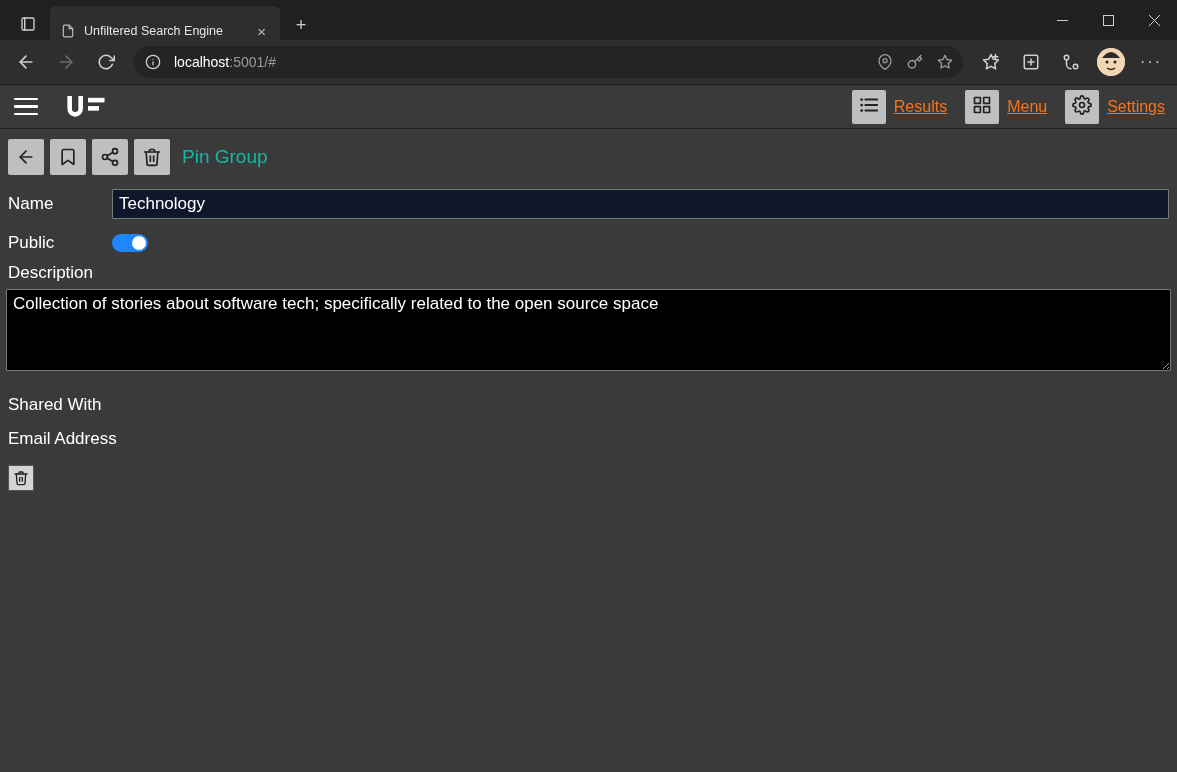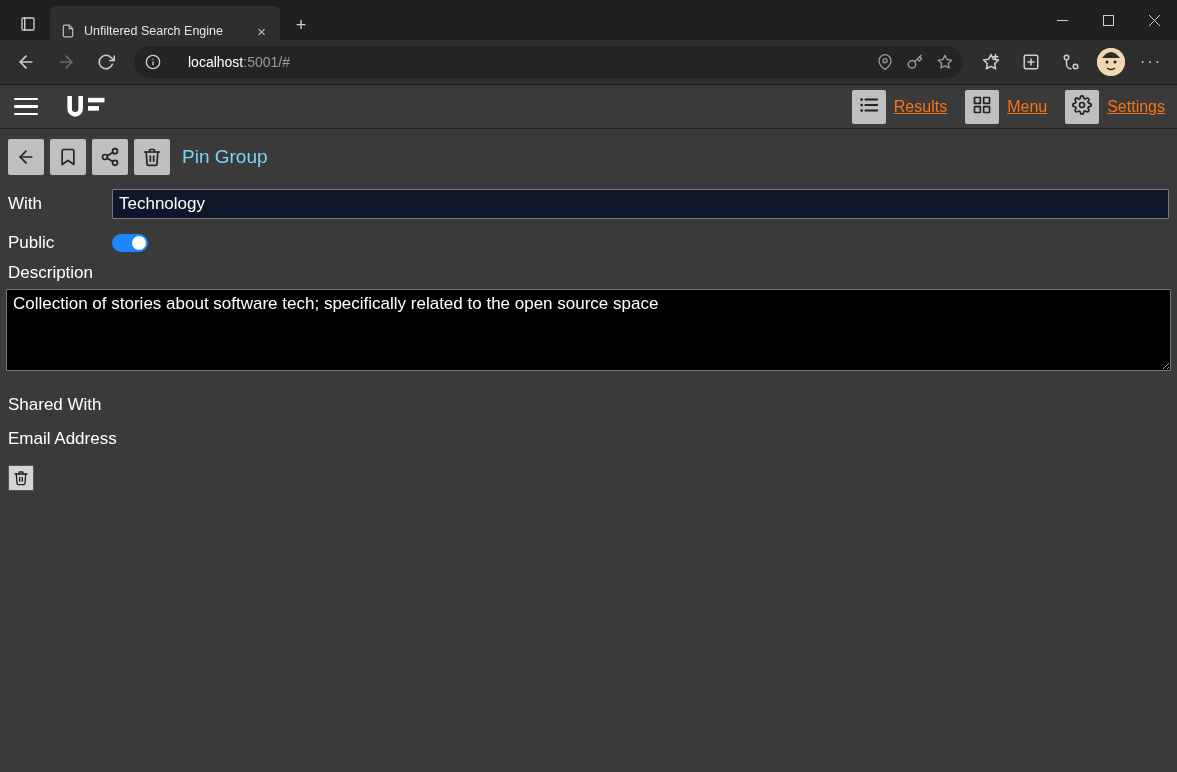--- a/index.html
+++ b/index.html
@@ -12,21 +12,21 @@
   .tab { height: 34px; background: #2e2e2e; border-radius: 6px 6px 0 0; display: flex; align-items: center; padding: 16px 10px 0 10px; min-width: 230px; color: #e6e6e6; font-size: 12.5px; gap: 8px; position: relative; text-align: right; }
   .tab .page-icon { width:16px; height:16px; display:inline-flex; align-items:center; justify-content:center; color:#bdbdbd;}
   .tab .close { margin-left:auto; color:#bdbdbd; font-size:15px; padding:0 4px;}
   .newtab { width: 30px; height: 30px; margin: 4px 0 0 6px; display:flex; align-items:center; justify-content:center; color:#cfcfcf; font-size:18px; border-radius:4px;}
   .winctrls { display:flex; height:100%; }
   .winbtn { width:46px; display:flex; align-items:center; justify-content:center; color:#cfcfcf; }
   .winbtn svg { width:11px; height:11px; }
   .addressbar-row { height:44px; background:#2e2e2e; display:flex; align-items:center; padding: 0 8px; gap:4px;}
   .nav-icon-btn { width:36px; height:36px; display:flex; align-items:center; justify-content:center; color:#cfcfcf; border-radius:4px;}
   .nav-icon-btn.disabled { color:#6a6a6a; }
-  .addressbar { flex:1; height:32px; background:#242424; border-radius:16px; margin:0 6px; display:flex; align-items:center; padding:0 10px; color:#cfcfcf; font-size:14px; gap:26px;}
+  .addressbar { flex:1; height:32px; background:#242424; border-radius:16px; margin:0 6px; display:flex; align-items:center; padding:0 10px; color:#cfcfcf; font-size:14px; gap:12px;}
   .addressbar .info-icon { width:18px; height:18px; display:flex;align-items:center;justify-content:center;}
   .addressbar .url { flex:1; white-space:nowrap; }
   .addressbar .url .host { color:#fff; }
   .addressbar .url .rest { color:#9a9a9a; }
   .addressbar .right-icons { display:flex; gap:14px; align-items:center; color:#9a9a9a;}
   .addressbar .right-icons span { display:inline-flex; }
   .avatar { width:28px; height:28px; border-radius:50%; overflow:hidden; display:flex; align-items:center; justify-content:center; background:#f0d4b6;}
   .more-dots { letter-spacing:2px; color:#cfcfcf;}
   
   .app { flex:1; background:#3a3a3a; color:#fff; display:flex; flex-direction:column; border-top:1px solid #1a1a1a;}
@@ -36,21 +36,21 @@
   .logo { margin-left:20px; font-weight:900; font-size:20px; letter-spacing:0; color:#fff; display:flex; align-items:center; gap:2px;}
   .app-header .spacer { flex:1;}
   .hdr-btn-wrap { display:flex; align-items:center;}
   .hdr-btn-wrap .hdr-label-out { color:#f97316; text-decoration:underline; font-size:16px; margin-left:8px;}
   .hdr-icon-box { width:34px; height:34px; background:#bfbfbf; display:flex; align-items:center; justify-content:center; border-radius:2px;}
   
   .content { padding:4px 6px 6px 6px; flex:1; overflow:auto;}
   .toolbar { display:flex; align-items:center; gap:6px; padding:6px 2px 10px 2px;}
   .tool-btn { width:36px; height:36px; background:#bfbfbf; color:#222; display:flex; align-items:center; justify-content:center; border-radius:2px;}
   .tool-btn svg { width:20px; height:20px; }
-  .toolbar-title { font-size:19px; margin-left:6px; color:#7dd3fc;text-align:center;}
+  .toolbar-title { font-size:19px; margin-left:6px; color:#14b8a6;text-align:center;}
   .form-row { display:flex; align-items:center; padding:4px 2px 10px 2px; gap:10px;}
   .form-label { min-width:94px; font-size:17px; color:#fff;}
   input.text-input { flex:1; height:30px; background:#0f172a; color:#fff; border:1px solid #777; padding:2px 6px; font-size:17px; font-family:inherit; border-radius:1px;}
   .toggle { position:relative; width:36px; height:18px; background:#1e87ff; border-radius:10px; display:inline-block;}
   .toggle .knob { position:absolute; right:2px; top:2px; width:14px; height:14px; background:#fff; border-radius:50%;}
   .section-label { font-size:17px; color:#fff; padding:0 2px 6px 2px;}
   textarea.desc { width:100%; height:82px; background:#000000; color:#fff; border:1px solid #777; padding:4px 6px; font-size:17px; font-family:inherit; resize:both; border-radius:1px; margin-bottom:14px;}
   .shared-header { font-size:17px; padding:6px 2px 14px 2px;}
   .shared-col-label { font-size:17px; padding:0 2px 16px 2px;}
   .shared-row { display:flex; align-items:center; padding:0 2px;}
@@ -268,21 +268,21 @@
               <path class="stroke" style="stroke:#222" d="M19 6l-1 14a2 2 0 0 1-2 2H8a2 2 0 0 1-2-2L5 6"></path>
               <path class="stroke" style="stroke:#222" d="M10 11v6"></path>
               <path class="stroke" style="stroke:#222" d="M14 11v6"></path>
               <path class="stroke" style="stroke:#222" d="M9 6V4a1 1 0 0 1 1-1h4a1 1 0 0 1 1 1v2"></path>
             </svg>
           </div>
         <div class="toolbar-title">Pin Group</div>
       </div>
 
       <div class="form-row">
-        <div class="form-label">With</div>
+        <div class="form-label">Name</div>
         <input class="text-input" type="text" value="Technology" style="">
       </div>
 
       <div class="form-row">
         <div class="form-label">Public</div>
         <span class="toggle">
             <span class="knob"></span>
           </span>
       </div>
 

